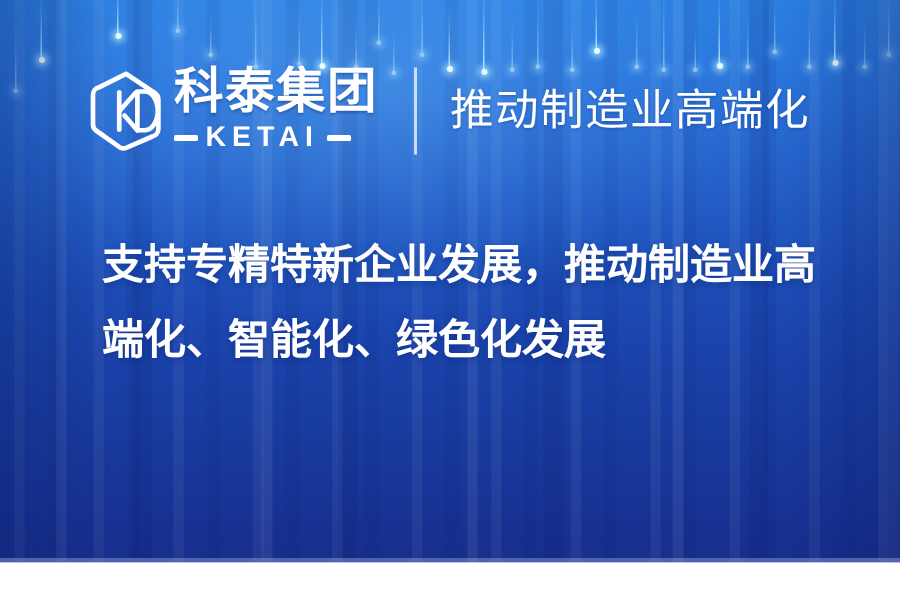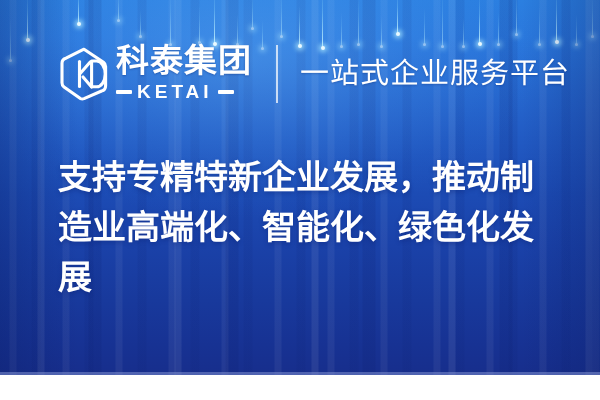--- a/index.html
+++ b/index.html
@@ -195,26 +195,26 @@
     letter-spacing: 1px;
     margin-top: 7px;
     color: #ffffff;
     white-space: nowrap;
     text-shadow: 0 1px 2px rgba(10,35,110,.30);
   }
 
   
   .headline {
     position: absolute;
-    left: 58px;
+    left: 68px;
     top: 152px;
     width: 500px;
     font-family: "DejaVu Sans", "Liberation Sans", sans-serif;
     font-weight: 700;
-    font-size: 34px;
+    font-size: 28px;
     line-height: 50px;
     color: #ffffff;
     letter-spacing: 0px;
     text-shadow: 0 2px 4px rgba(8,30,105,.35);
   }
 </style>
 </head>
 <body>
 
 <div class="banner">
@@ -279,20 +279,20 @@
           <i class="dash"></i>
           <span class="logo-en">KETAI</span>
           <i class="dash"></i>
         </span>
       </span>
     </div>
 
     <div class="divider"></div>
 
     <div class="slogan">
-      <span class="slogan-main">一站式企业服务平台</span>
+      <span class="slogan-main">推动制造业高端化</span>
     </div>
   </div>
 
   <div class="headline">支持专精特新企业发展，推动制造业高端化、智能化、绿色化发展</div>
 
   <div class="bottom-edge"></div>
 </div>
 
 </body></html>

